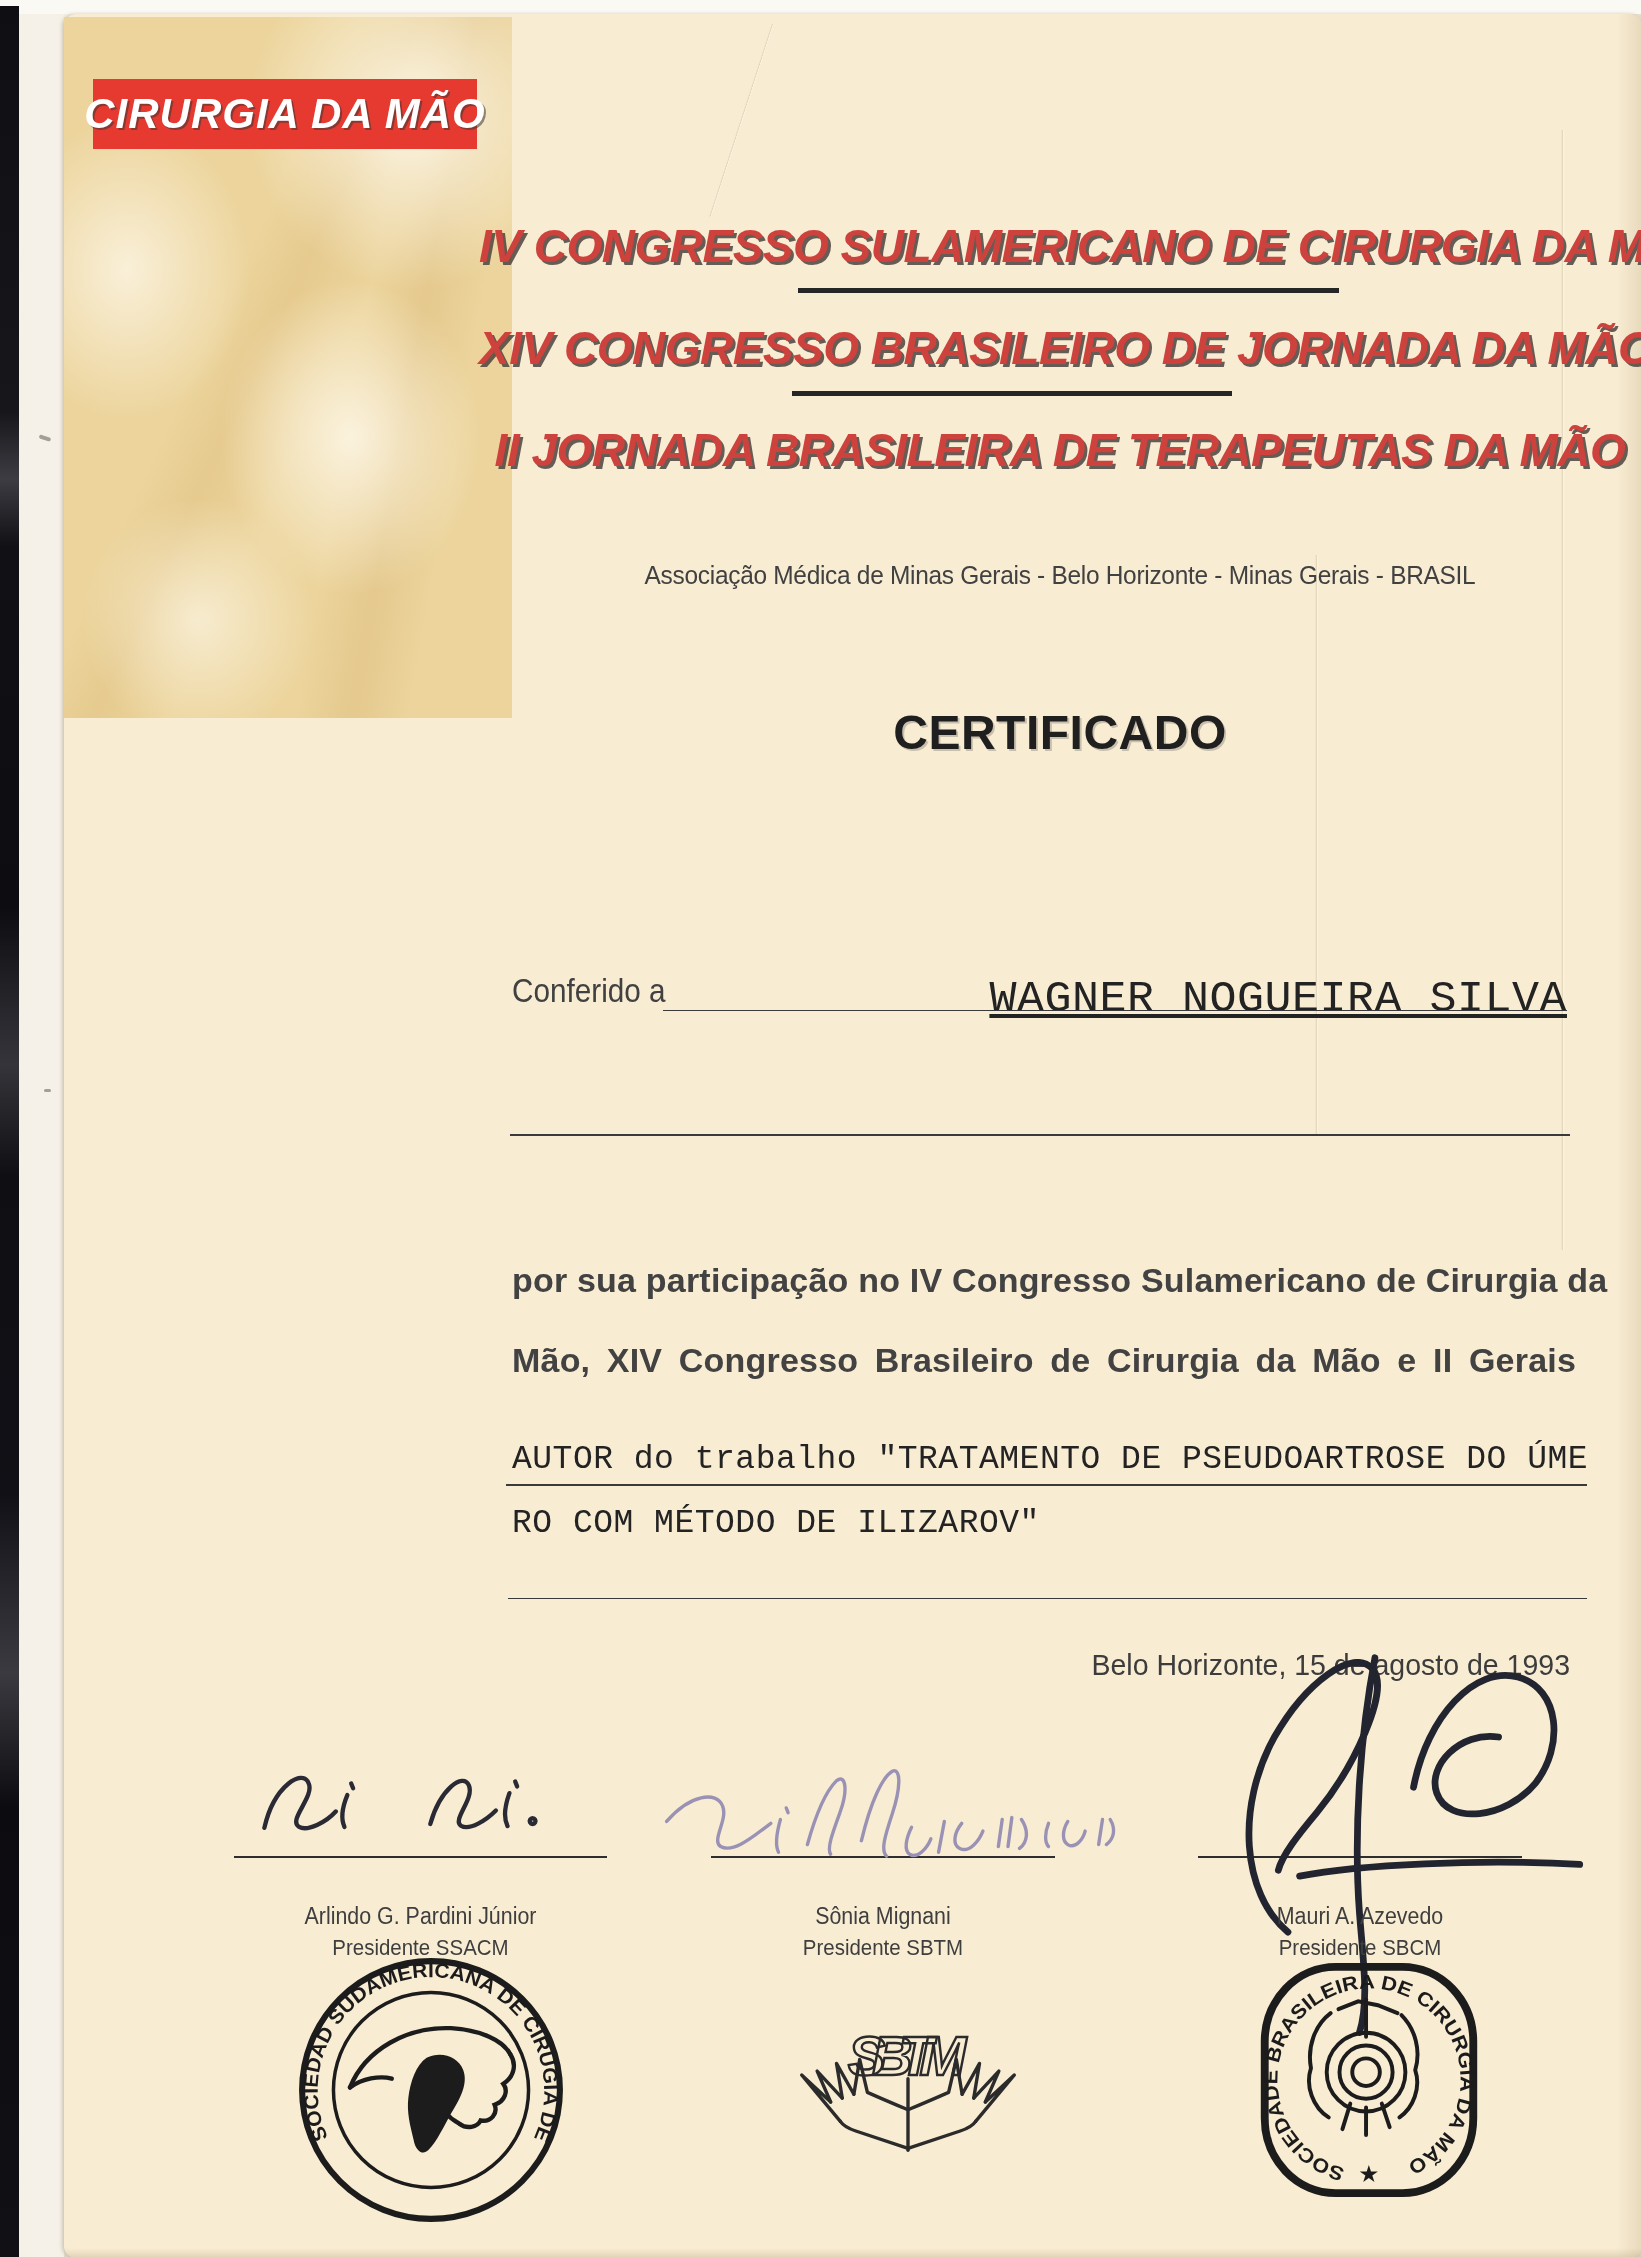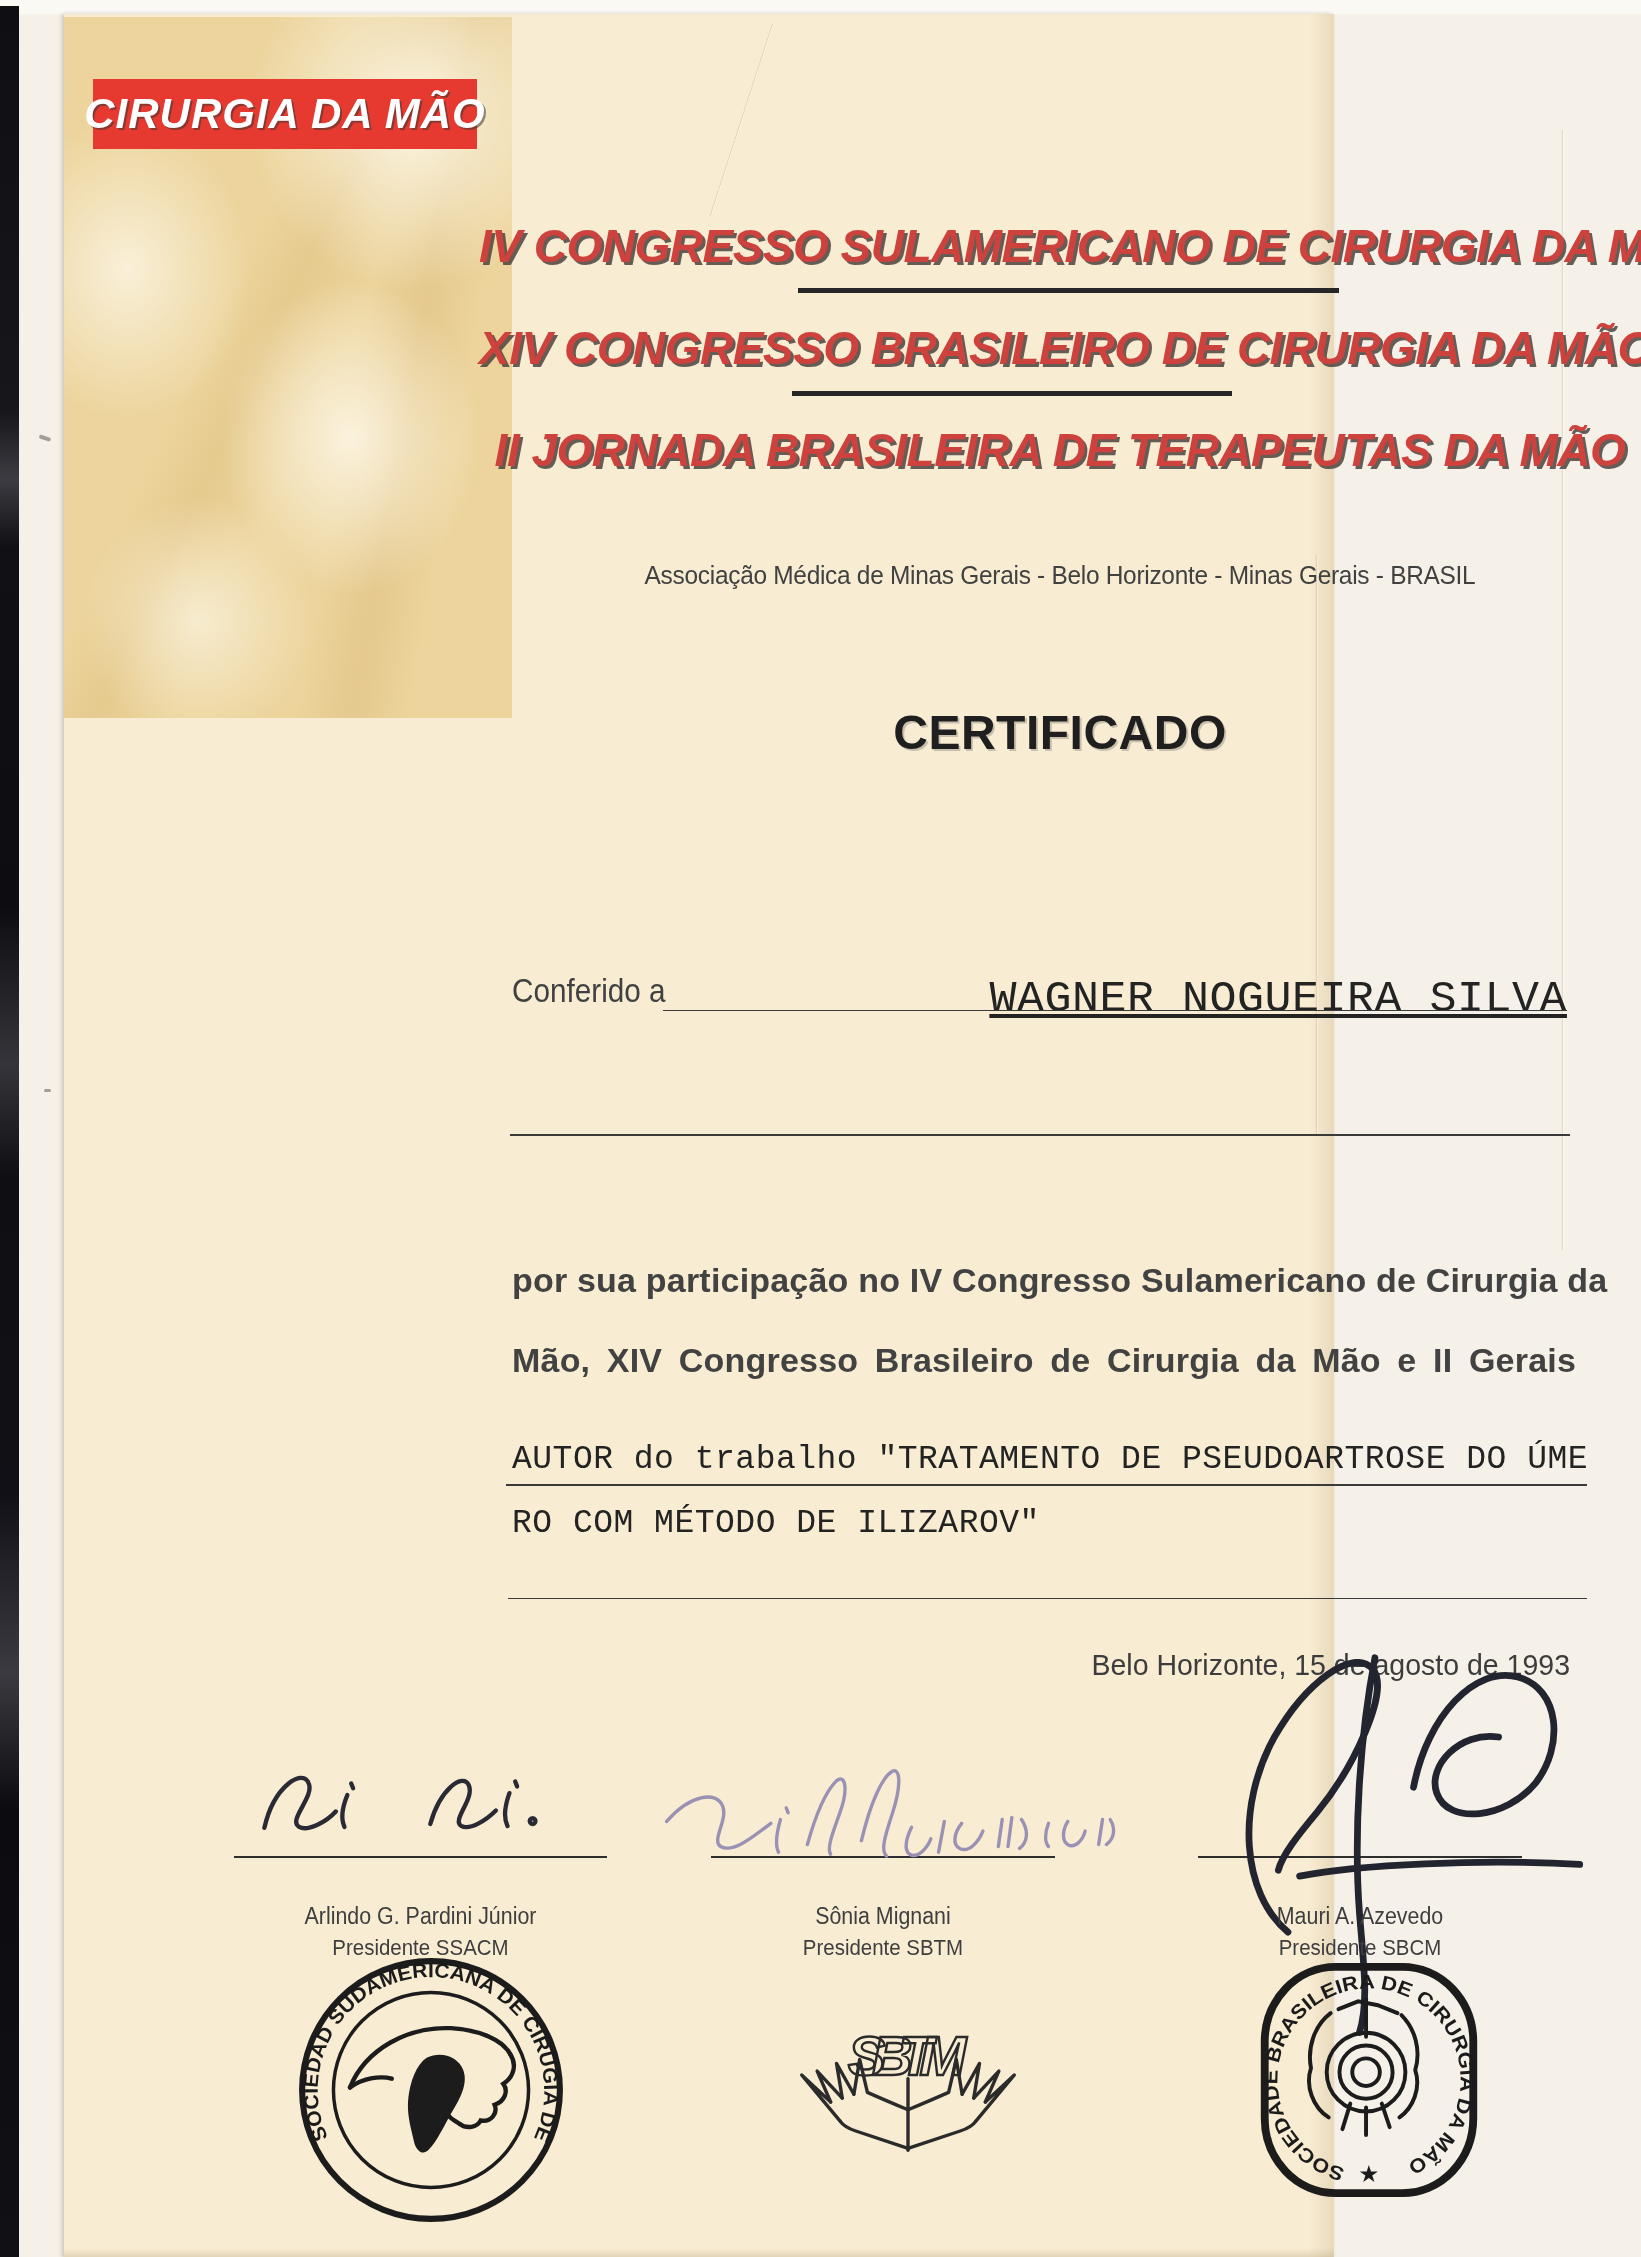--- a/index.html
+++ b/index.html
@@ -5,22 +5,22 @@
   html,body{margin:0;padding:0;background:#e9e4da;}
   .stage{position:relative;width:1641px;height:2257px;background:#f6f1e8;overflow:hidden;
          font-family:"Liberation Sans",sans-serif;}
   
   .top-band{position:absolute;left:0;top:0;width:1641px;height:13.5px;background:#fbf9f4;}
   .edge-strip{position:absolute;left:0;top:5.8px;width:19.3px;height:2252px;
     background:linear-gradient(180deg,#0f0f13 0%,#16161b 18%,#3c3c42 21%,#101015 24%,#0d0d11 40%,
     #34343a 47%,#0f0f13 52%,#101016 66%,#3a3a40 74%,#0c0c10 80%,#111115 100%);}
   .speck{position:absolute;background:rgba(95,90,82,.55);border-radius:1.9px;}
   
-  .paper{position:absolute;left:64px;top:13.5px;width:1270px;height:2244px;background:#f8ecd3;
-         box-shadow:-1.9px 0 3.9px rgba(80,70,50,.25);}
+  .paper{position:absolute;left:64px;top:13.5px;width:1578px;height:2244px;background:#f8ecd3;
+         box-shadow:-1.9px 0 3.9px rgba(80,70,50,.25);border-radius:12px;}
   .paper-shade-right{position:absolute;right:0;top:0;width:25px;height:100%;
     background:linear-gradient(90deg,rgba(200,180,140,0) 0%,rgba(190,168,125,.28) 100%);}
   .paper-shade-bottom{position:absolute;left:0;bottom:0;width:100%;height:9.7px;
     background:linear-gradient(0deg,rgba(170,150,110,.3),rgba(170,150,110,0));}
   .crease{position:absolute;background:linear-gradient(90deg,rgba(150,128,90,0) 0%,
     rgba(150,128,90,.22) 45%,rgba(255,255,255,.35) 60%,rgba(150,128,90,0) 100%);}
   
   .hand-image{position:absolute;left:0;top:3.9px;width:448px;height:701px;
     background:
       radial-gradient(60% 40% at 78% 14%,rgba(253,248,233,.95),rgba(253,248,233,0) 62%),
@@ -92,21 +92,21 @@
     <div class="crease" style="left:676px;top:5.8px;width:2.9px;height:203px;transform:rotate(18deg);"></div>
     <div class="paper-shade-right"></div>
     <div class="paper-shade-bottom"></div>
 
     <div class="hand-image">
       <div class="banner">CIRURGIA DA MÃO</div>
     </div>
 
     <div class="titles">
       <div class="red-title" style="top:205px;">IV CONGRESSO SULAMERICANO DE CIRURGIA DA MÃO</div>
-      <div class="red-title" style="top:307px;">XIV CONGRESSO BRASILEIRO DE CIRURGIA DA MÃO</div>
+      <div class="red-title" style="top:307px;">XIV CONGRESSO BRASILEIRO DE JORNADA DA MÃO</div>
       <div class="red-title" style="top:409px;">II JORNADA BRASILEIRA DE TERAPEUTAS DA MÃO</div>
     </div>
     <div class="rule" style="left:734px;top:274px;width:541px;height:5.8px;"></div>
     <div class="rule" style="left:728px;top:377px;width:440px;height:5.8px;"></div>
 
     <div class="venue thin">Associação Médica de Minas Gerais - Belo Horizonte - Minas Gerais - BRASIL</div>
     <div class="cert-heading">CERTIFICADO</div>
 
     <div class="conferido-label thin">Conferido a</div>
     <div class="recipient mono">WAGNER NOGUEIRA SILVA</div>

